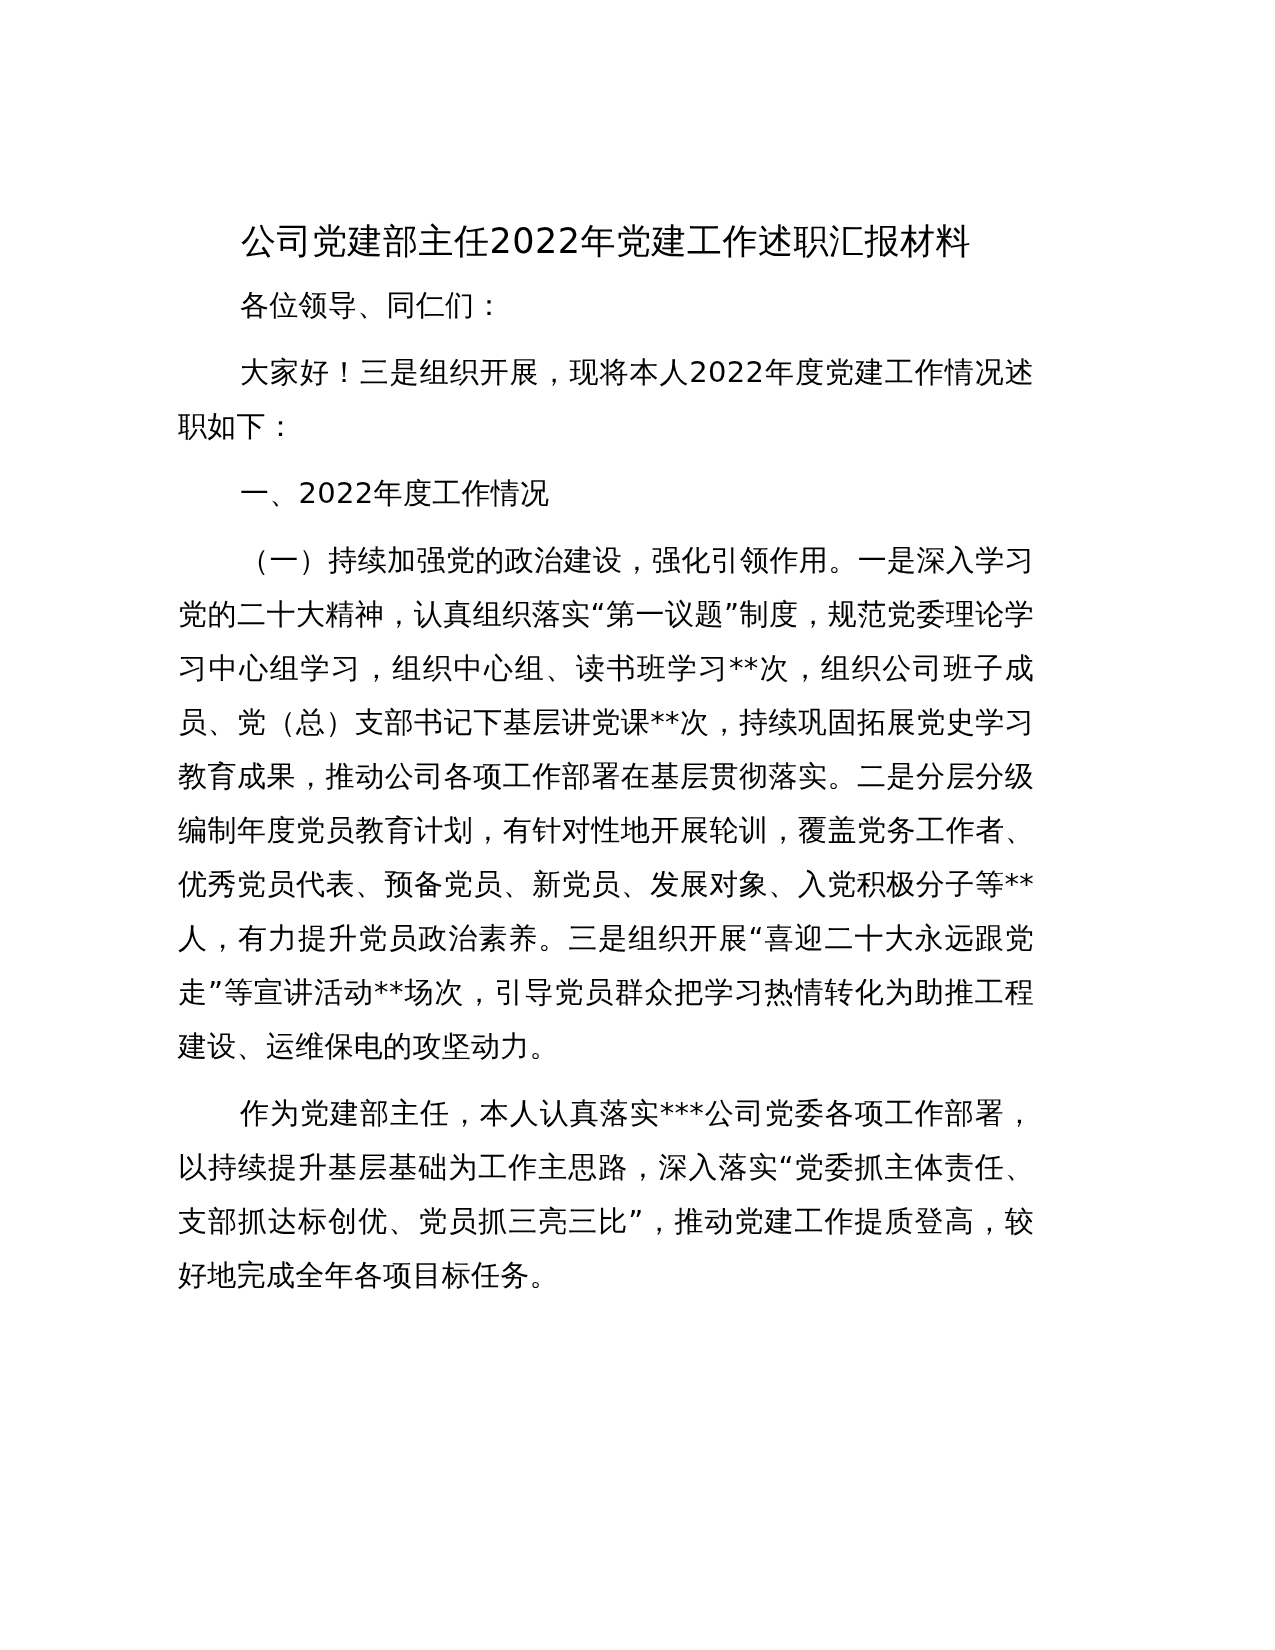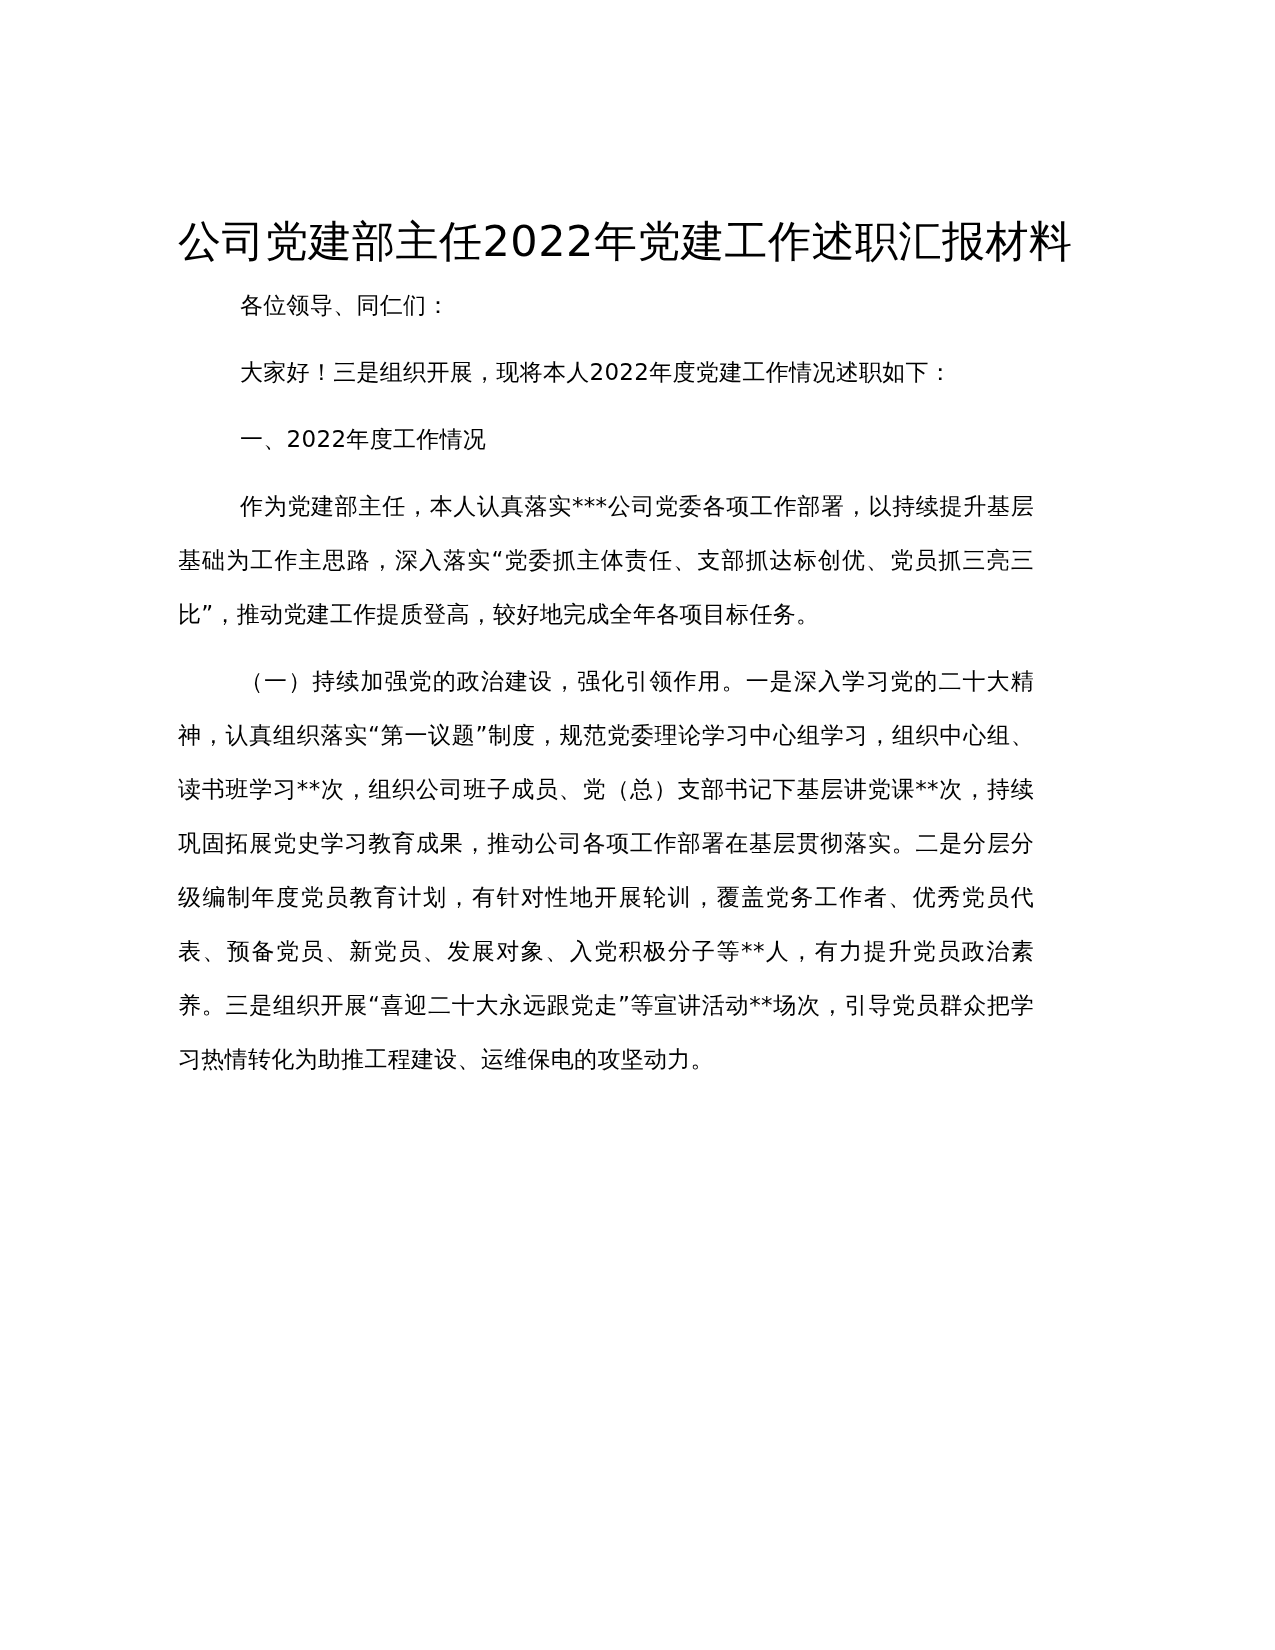--- a/index.html
+++ b/index.html
@@ -15,43 +15,43 @@
       font-family: "DejaVu Sans", "Liberation Sans", sans-serif;
       color: #000000;
     }
     .page {
       position: absolute;
       left: 178px;
       top: 212px;
       width: 856px;
     }
     .title {
-      font-size: 43px;
+      font-size: 35px;
       line-height: 58px;
       text-align: center;
       margin: 0 0 8px 0;
       font-weight: normal;
       letter-spacing: 0.5px;
       white-space: nowrap;
     }
     .para {
-      font-size: 23px;
+      font-size: 29px;
       line-height: 54px;
       margin: 0 0 13px 0;
       text-align: justify;
       text-indent: 62px;
       letter-spacing: 0.3px;
     }
     .para.first {
       margin-top: 0;
     }
   </style>
 </head>
 <body>
 
 <div class="page">
   <h1 class="title">公司党建部主任2022年党建工作述职汇报材料</h1>
   <p class="para first">各位领导、同仁们：</p>
   <p class="para">大家好！三是组织开展，现将本人2022年度党建工作情况述职如下：</p>
   <p class="para">一、2022年度工作情况</p>
+  <p class="para">（一）持续加强党的政治建设，强化引领作用。一是深入学习党的二十大精神，认真组织落实“第一议题”制度，规范党委理论学习中心组学习，组织中心组、读书班学习**次，组织公司班子成员、党（总）支部书记下基层讲党课**次，持续巩固拓展党史学习教育成果，推动公司各项工作部署在基层贯彻落实。二是分层分级编制年度党员教育计划，有针对性地开展轮训，覆盖党务工作者、优秀党员代表、预备党员、新党员、发展对象、入党积极分子等**人，有力提升党员政治素养。三是组织开展“喜迎二十大永远跟党走”等宣讲活动**场次，引导党员群众把学习热情转化为助推工程建设、运维保电的攻坚动力。</p>
   <p class="para">作为党建部主任，本人认真落实***公司党委各项工作部署，以持续提升基层基础为工作主思路，深入落实“党委抓主体责任、支部抓达标创优、党员抓三亮三比”，推动党建工作提质登高，较好地完成全年各项目标任务。</p>
-  <p class="para">（一）持续加强党的政治建设，强化引领作用。一是深入学习党的二十大精神，认真组织落实“第一议题”制度，规范党委理论学习中心组学习，组织中心组、读书班学习**次，组织公司班子成员、党（总）支部书记下基层讲党课**次，持续巩固拓展党史学习教育成果，推动公司各项工作部署在基层贯彻落实。二是分层分级编制年度党员教育计划，有针对性地开展轮训，覆盖党务工作者、优秀党员代表、预备党员、新党员、发展对象、入党积极分子等**人，有力提升党员政治素养。三是组织开展“喜迎二十大永远跟党走”等宣讲活动**场次，引导党员群众把学习热情转化为助推工程建设、运维保电的攻坚动力。</p>
 </div>
 
 </body></html>

